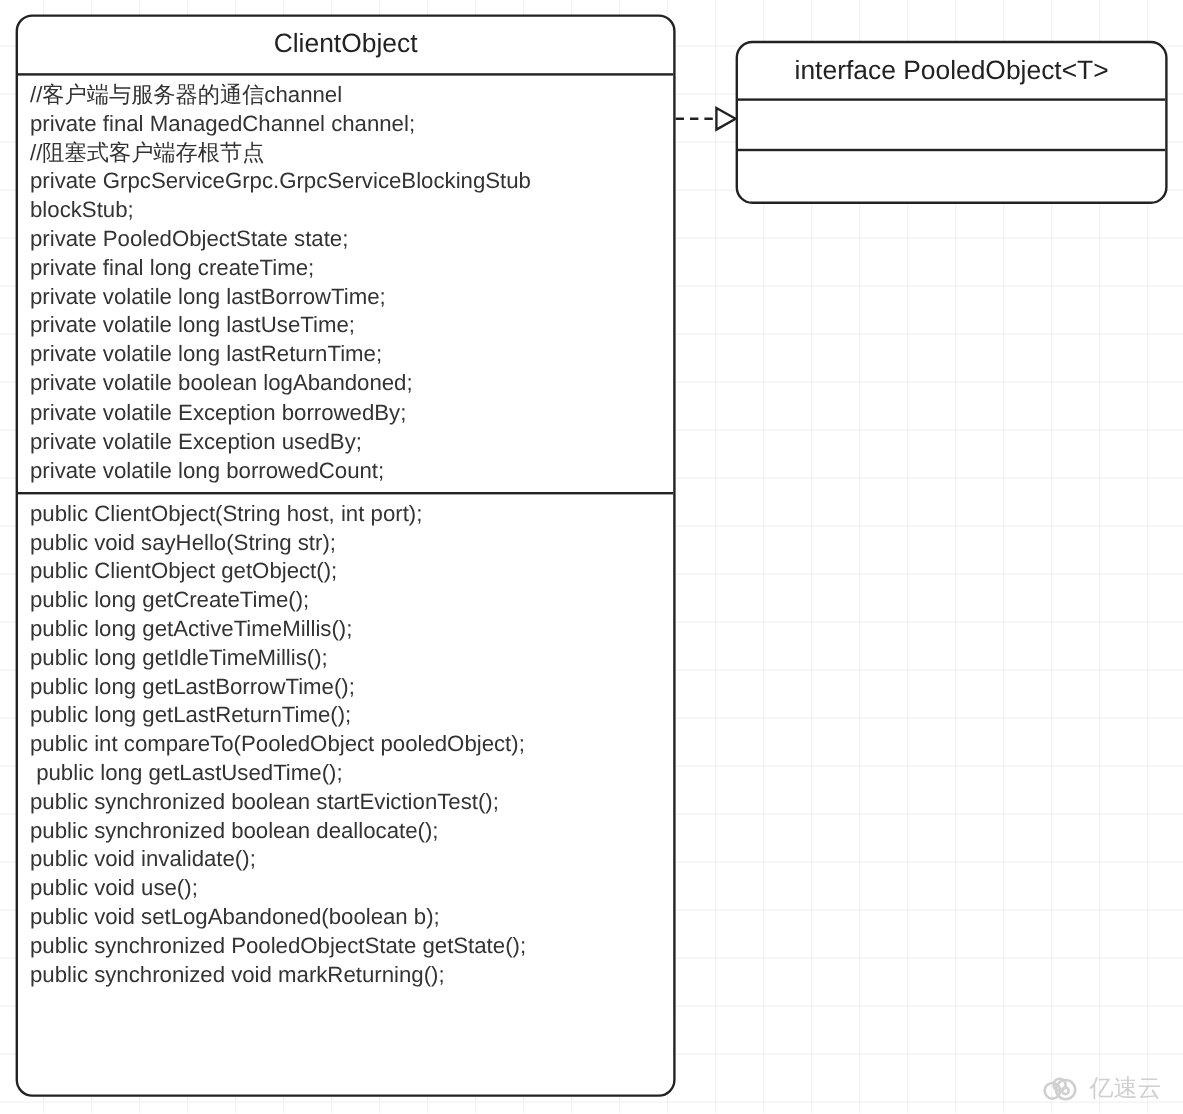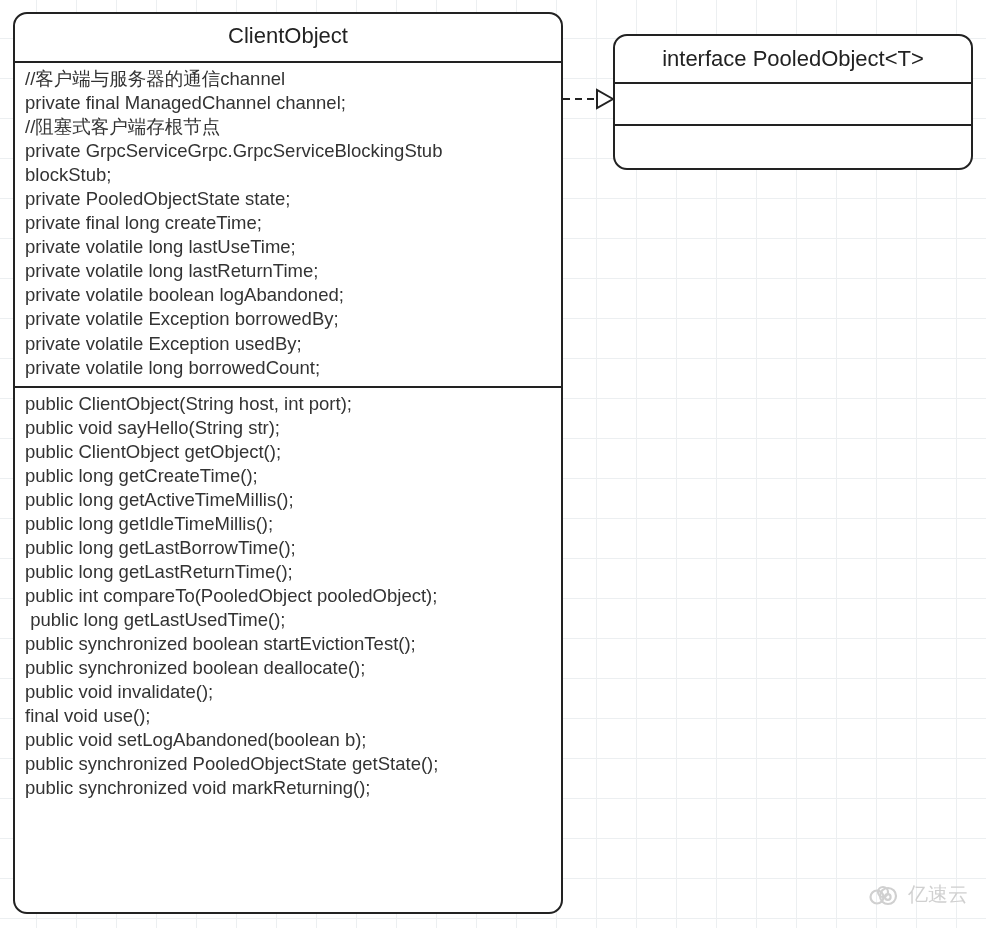--- a/index.html
+++ b/index.html
@@ -43,21 +43,21 @@
     .uml-section div { white-space: pre; }
     .interface .uml-title { padding: 10px 8px; }
     .interface .uml-section { min-height: 42px; }
     .interface .uml-section.fields { border-bottom: 2px solid #222; }
 
     .connector {
       position: absolute;
     }
     .watermark {
       position: absolute;
-      right: 18px; bottom: 20px;
+      right: 18px; bottom: 8px;
       display: flex; align-items: center;
       gap: 6px;
       color: #d0d0d0;
       font-size: 20px;
       font-family: "Microsoft YaHei", sans-serif;
     }
     .watermark svg { display:block; }
   </style>
 </head>
 <body>
@@ -67,20 +67,21 @@
   <div class="uml-class" id="client-box" style="left: 13px; top: 12px; width: 550px; height: 902px;">
     <div class="uml-title">ClientObject</div>
     <div class="uml-section fields" id="client-fields">
         <div>//客户端与服务器的通信channel</div>
         <div>private final ManagedChannel channel;</div>
         <div>//阻塞式客户端存根节点</div>
         <div>private GrpcServiceGrpc.GrpcServiceBlockingStub</div>
         <div>blockStub;</div>
         <div>private PooledObjectState state;</div>
         <div>private final long createTime;</div>
+        <div>private volatile long lastBorrowTime;</div>
         <div>private volatile long lastUseTime;</div>
         <div>private volatile long lastReturnTime;</div>
         <div>private volatile boolean logAbandoned;</div>
         <div>private volatile Exception borrowedBy;</div>
         <div>private volatile Exception usedBy;</div>
         <div>private volatile long borrowedCount;</div>
       </div>
     <div class="uml-section methods" id="client-methods">
         <div>public ClientObject(String host, int port);</div>
         <div>public void sayHello(String str);</div>
@@ -88,21 +89,21 @@
         <div>public long getCreateTime();</div>
         <div>public long getActiveTimeMillis();</div>
         <div>public long getIdleTimeMillis();</div>
         <div>public long getLastBorrowTime();</div>
         <div>public long getLastReturnTime();</div>
         <div>public int compareTo(PooledObject pooledObject);</div>
         <div> public long getLastUsedTime();</div>
         <div>public synchronized boolean startEvictionTest();</div>
         <div>public synchronized boolean deallocate();</div>
         <div>public void invalidate();</div>
-        <div>final void use();</div>
+        <div>public void use();</div>
         <div>public void setLogAbandoned(boolean b);</div>
         <div>public synchronized PooledObjectState getState();</div>
         <div>public synchronized void markReturning();</div>
       </div>
   </div>
 
   <div class="uml-class interface" id="iface-box" style="left: 613px; top: 34px; width: 360px; height: 136px;">
     <div class="uml-title">interface PooledObject&lt;T&gt;</div>
     <div class="uml-section fields"></div>
     <div class="uml-section methods"></div>

